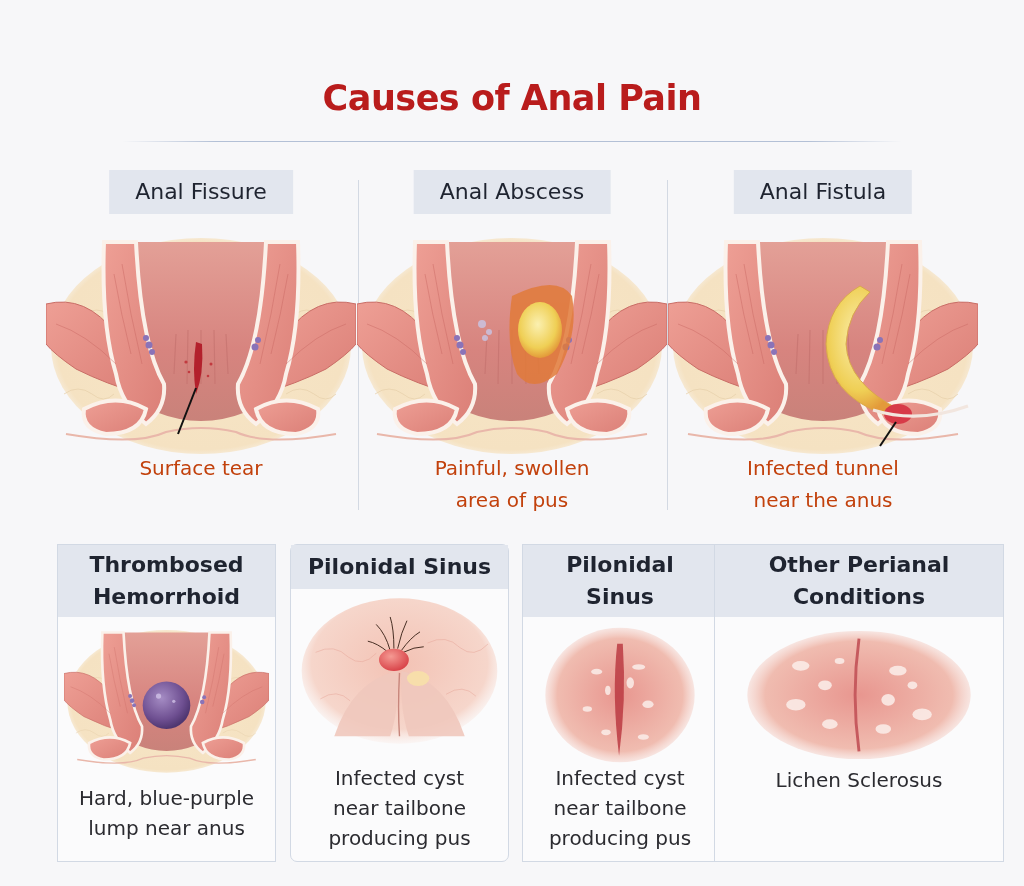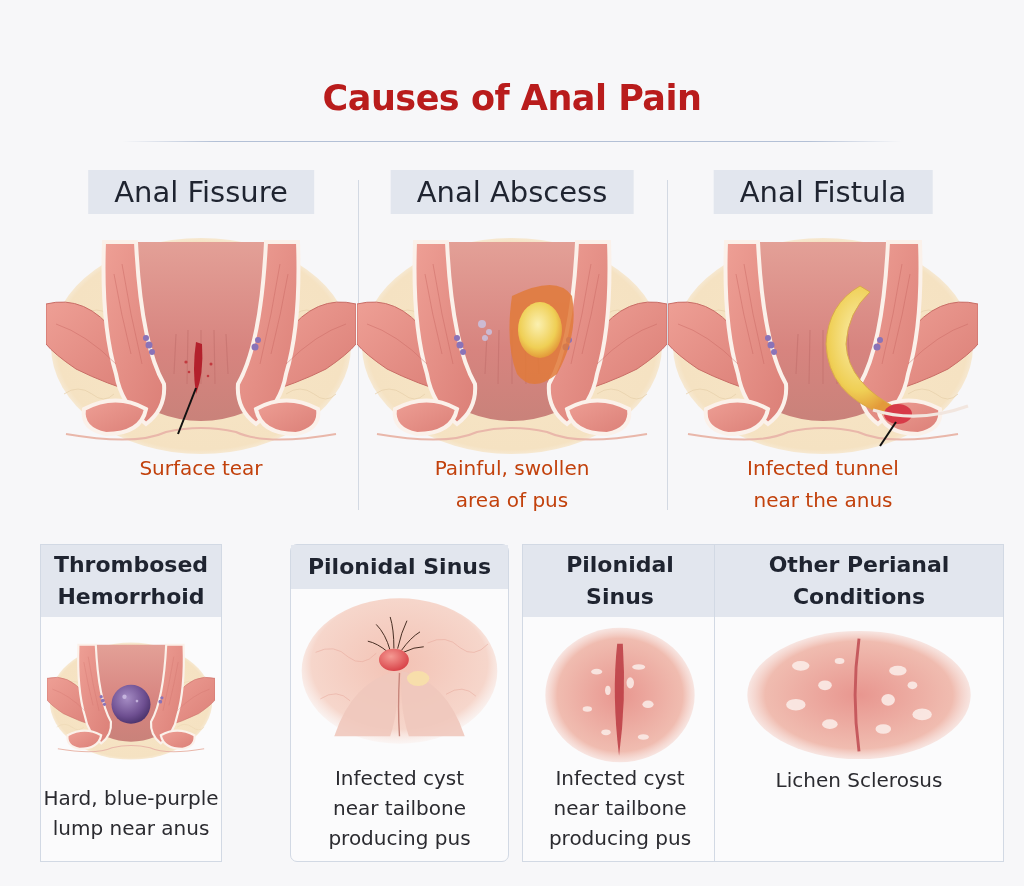--- a/index.html
+++ b/index.html
@@ -13,21 +13,21 @@
   .title-rule {
     position: absolute; left: 122px; top: 141px; width: 780px; height: 1px;
     background: linear-gradient(90deg, rgba(170,185,210,0) 0%, #b3c0d6 12%, #b3c0d6 88%, rgba(170,185,210,0) 100%);
   }
 
   
   .top-cell { position: absolute; top: 168px; width: 310px; height: 350px; }
   .top-cell .label-box {
     position: absolute; top: 2px; left: 50%; transform: translateX(-50%);
     background: #e2e6ee; height: 44px; padding: 0 26px;
-    font-size: 29px; line-height: 44px; color: #1f2430; white-space: nowrap;
+    font-size: 22px; line-height: 44px; color: #1f2430; white-space: nowrap;
   }
   .top-cell svg { position: absolute; left: 0; top: 66px; width: 310px; height: 220px; }
   .top-cell .desc {
     position: absolute; left: 0; top: 284px; width: 100%; text-align: center;
     font-size: 20px; line-height: 32px; color: #c2410c;
   }
   .vdiv { position: absolute; top: 180px; width: 1px; height: 330px; background: #d3d9e3; }
 
   
   .card {
@@ -191,21 +191,21 @@
     <ellipse cx="230" cy="180" rx="14" ry="10" fill="#d73a48"></ellipse>
     <path d="M205 176 Q250 190 300 172" fill="none" stroke="#f2e6df" stroke-width="3"></path>
     <line x1="228" y1="188" x2="212" y2="212" stroke="#111" stroke-width="2"></line>
   </svg>
   <div class="desc">
     <div>Infected tunnel</div>
     <div>near the anus</div>
   </div>
 </div>
 
-<div class="card" style="left:40px; width:182px;">
+<div class="card" style="left:57px; width:219px;">
   <div class="card-head">
     <div>
       <div>Thrombosed</div>
       <div>Hemorrhoid</div>
     </div>
   </div>
   <svg viewBox="0 0 310 220" style="top:80px; height:150px;">
     <use href="#anatomy"></use>
     <circle cx="155" cy="118" r="36" fill="url(#hemoGrad)"></circle>
     <circle cx="143" cy="104" r="4" fill="#cfc0e6" opacity="0.8"></circle>

